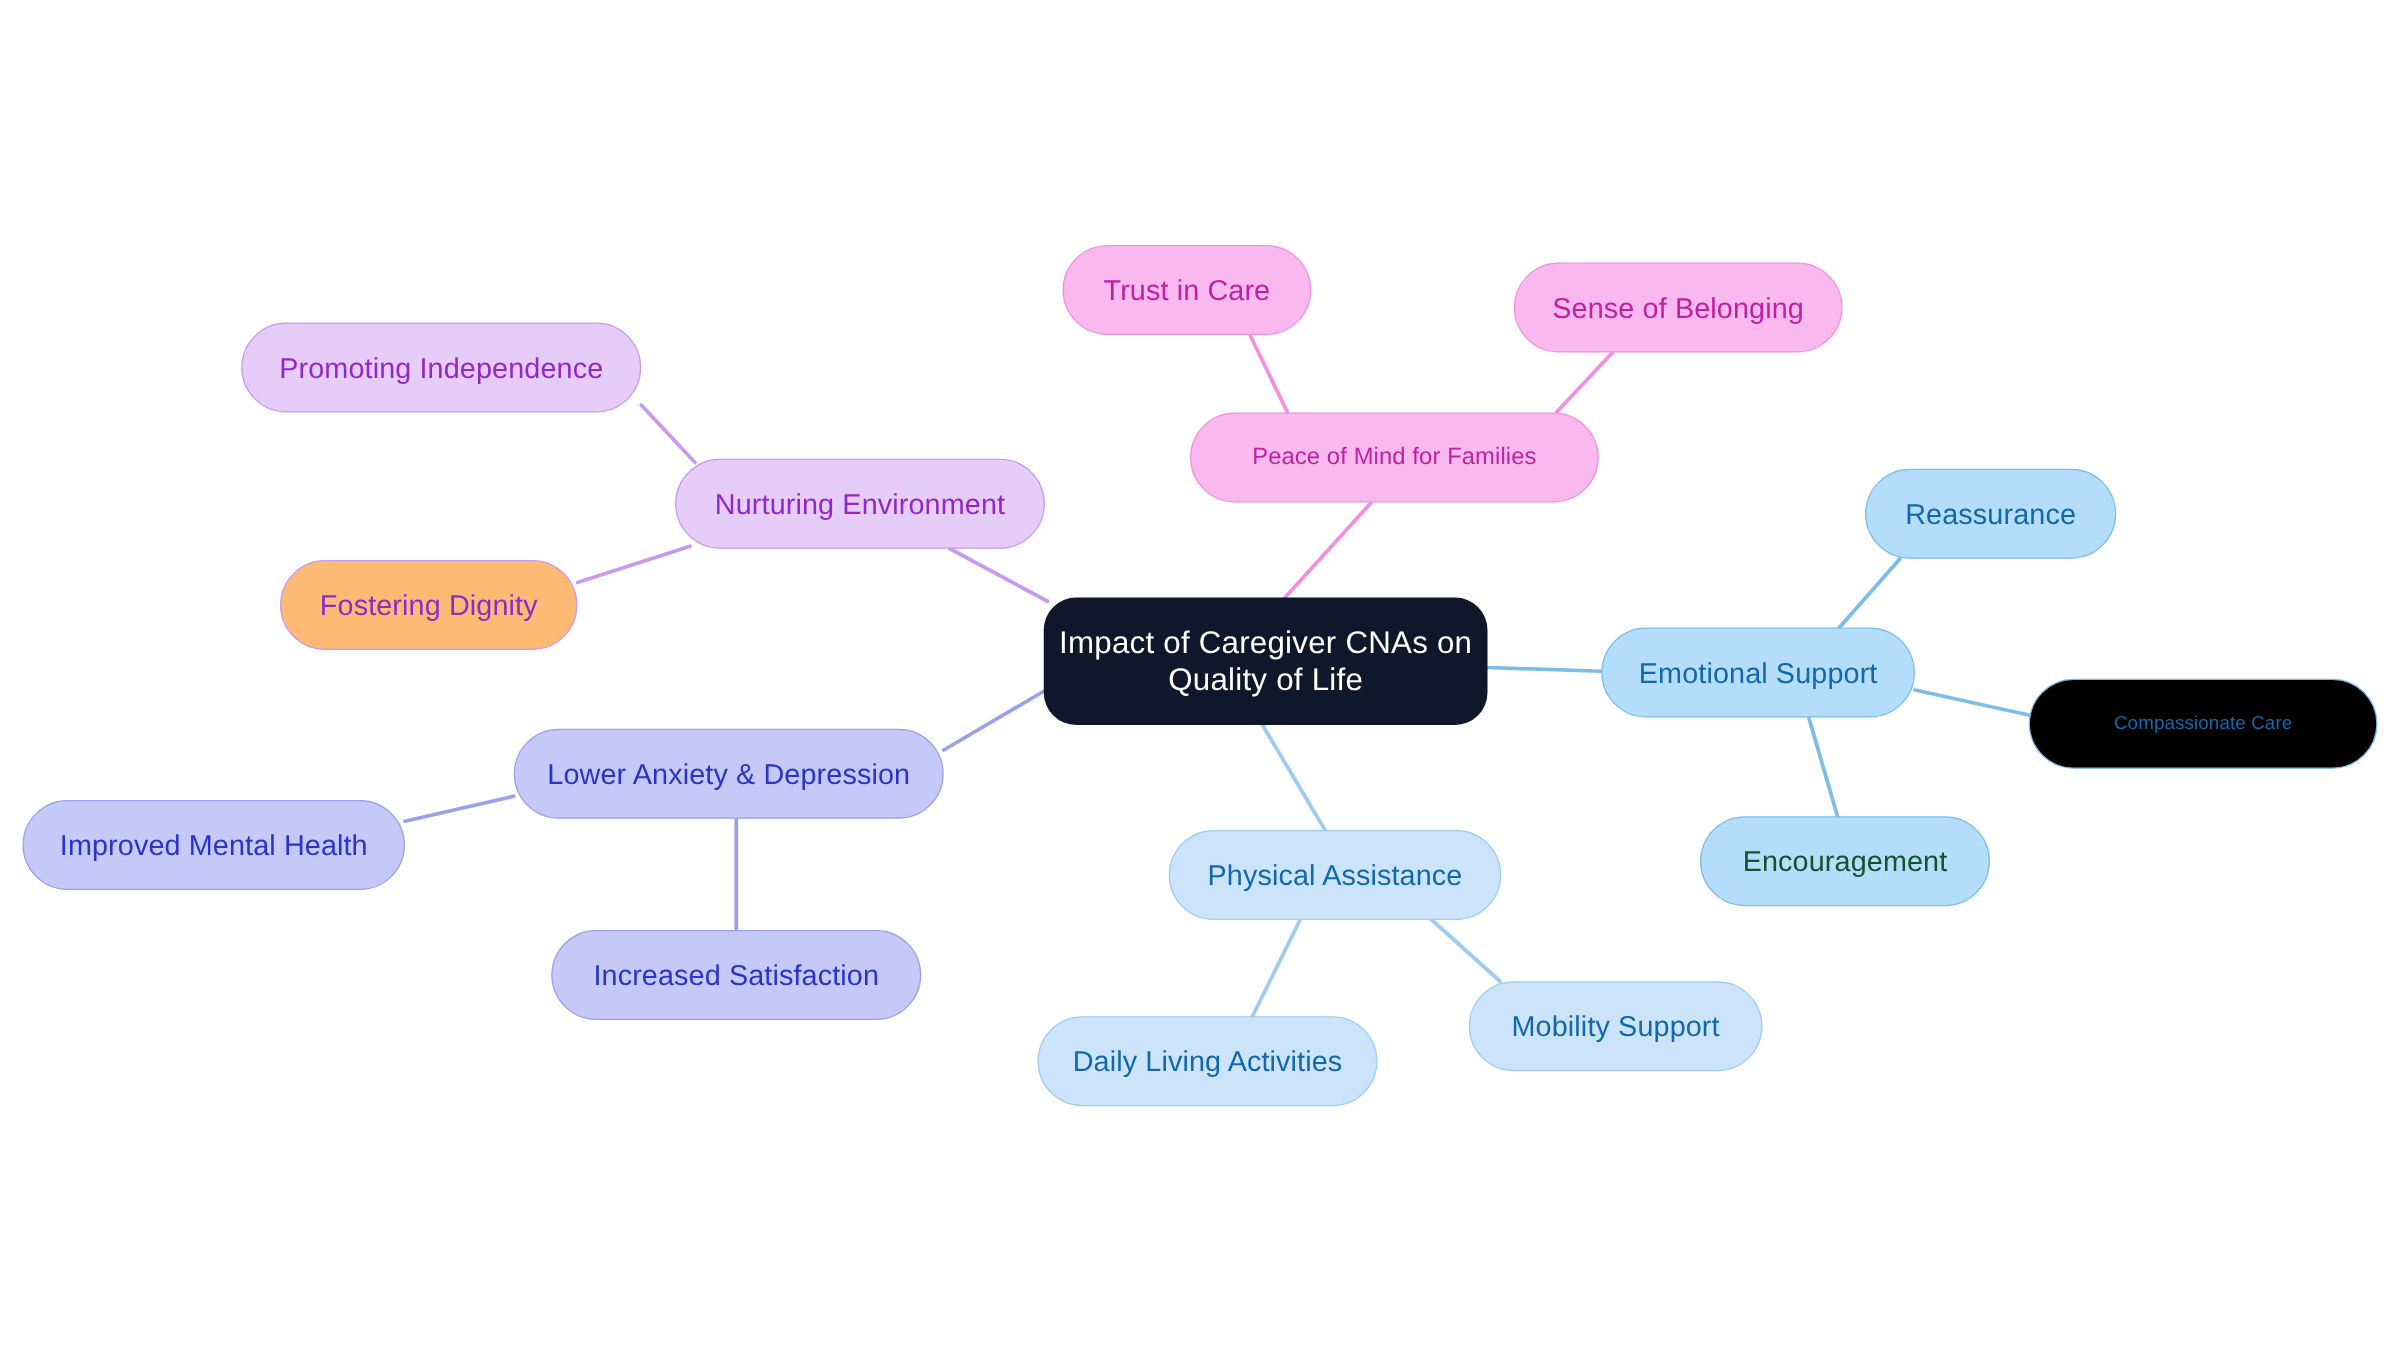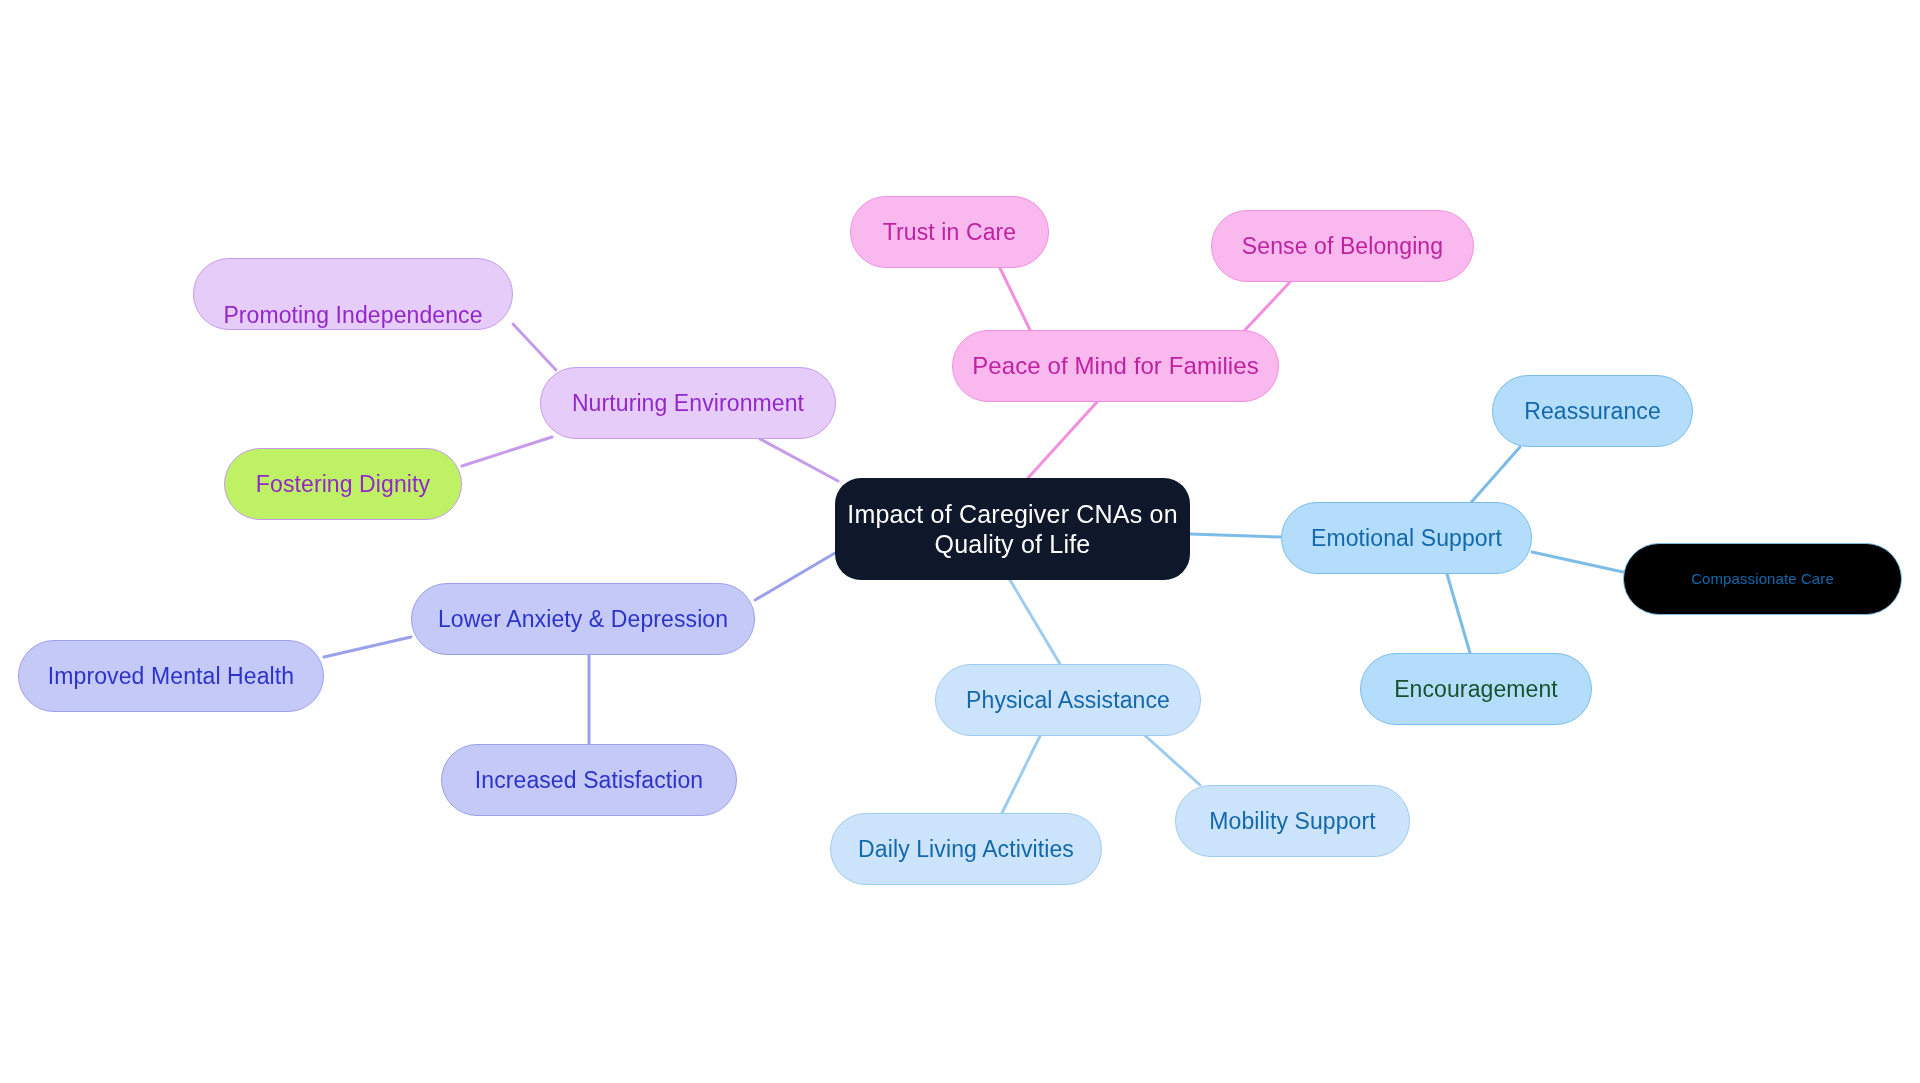--- a/index.html
+++ b/index.html
@@ -72,21 +72,21 @@
       <line x1="411" y1="637" x2="324" y2="657" stroke="#9aa0ea" stroke-width="3" stroke-linecap="round"></line>
       <line x1="589" y1="655" x2="589" y2="744" stroke="#9aa0ea" stroke-width="3" stroke-linecap="round"></line>
       <line x1="838" y1="481" x2="760" y2="439" stroke="#c79beb" stroke-width="3" stroke-linecap="round"></line>
       <line x1="556" y1="370" x2="513" y2="324" stroke="#c79beb" stroke-width="3" stroke-linecap="round"></line>
       <line x1="552" y1="437" x2="462" y2="466" stroke="#c79beb" stroke-width="3" stroke-linecap="round"></line>
     </svg>
   <div id="nodes">
       <div class="node root" style="left: 835px; top: 478px; width: 355px; height: 102px; background: rgb(15, 23, 42); border-color: rgb(15, 23, 42); color: rgb(255, 255, 255); font-size: 25px; border-radius: 26px;">
         <span class="node-label">Impact of Caregiver CNAs on Quality of Life</span>
       </div>
-      <div class="node" style="left: 952px; top: 330px; width: 327px; height: 72px; background: rgb(249, 184, 238); border-color: rgb(244, 143, 223); color: rgb(192, 33, 159); font-size: 24px;">
+      <div class="node" style="left: 952px; top: 330px; width: 327px; height: 72px; background: rgb(249, 184, 238); border-color: rgb(244, 143, 223); color: rgb(192, 33, 159); font-size: 19px;">
         <span class="node-label">Peace of Mind for Families</span>
       </div>
       <div class="node" style="left: 850px; top: 196px; width: 199px; height: 72px; background: rgb(249, 184, 238); border-color: rgb(244, 143, 223); color: rgb(192, 33, 159); font-size: 23px;">
         <span class="node-label">Trust in Care</span>
       </div>
       <div class="node" style="left: 1211px; top: 210px; width: 263px; height: 72px; background: rgb(249, 184, 238); border-color: rgb(244, 143, 223); color: rgb(192, 33, 159); font-size: 23px;">
         <span class="node-label">Sense of Belonging</span>
       </div>
       <div class="node" style="left: 1281px; top: 502px; width: 251px; height: 72px; background: rgb(179, 221, 250); border-color: rgb(124, 189, 232); color: rgb(18, 104, 171); font-size: 23px; text-align: center;">
         <span class="node-label">Emotional Support</span>
@@ -114,20 +114,20 @@
       </div>
       <div class="node" style="left: 18px; top: 640px; width: 306px; height: 72px; background: rgb(197, 201, 247); border-color: rgb(154, 160, 234); color: rgb(43, 51, 200); font-size: 23px;">
         <span class="node-label">Improved Mental Health</span>
       </div>
       <div class="node" style="left: 441px; top: 744px; width: 296px; height: 72px; background: rgb(197, 201, 247); border-color: rgb(154, 160, 234); color: rgb(43, 51, 200); font-size: 23px;">
         <span class="node-label">Increased Satisfaction</span>
       </div>
       <div class="node" style="left: 540px; top: 367px; width: 296px; height: 72px; background: rgb(230, 204, 248); border-color: rgb(199, 155, 235); color: rgb(147, 39, 204); font-size: 23px;">
         <span class="node-label">Nurturing Environment</span>
       </div>
-      <div class="node" style="left: 193px; top: 258px; width: 320px; height: 72px; background: rgb(230, 204, 248); border-color: rgb(199, 155, 235); color: rgb(147, 39, 204); font-size: 23px; align-items: flex-end;">
+      <div class="node" style="left: 193px; top: 258px; width: 320px; height: 72px; background: rgb(230, 204, 248); border-color: rgb(199, 155, 235); color: rgb(147, 39, 204); font-size: 23px;">
         <span class="node-label">Promoting Independence</span>
       </div>
-      <div class="node" style="left: 224px; top: 448px; width: 238px; height: 72px; background: #bef264; border-color: rgb(199, 155, 235); color: rgb(147, 39, 204); font-size: 23px;">
+      <div class="node" style="left: 224px; top: 448px; width: 238px; height: 72px; background: #fdba74; border-color: rgb(199, 155, 235); color: rgb(147, 39, 204); font-size: 23px;">
         <span class="node-label">Fostering Dignity</span>
       </div>
     </div>
 </div>
 
 </body></html>

